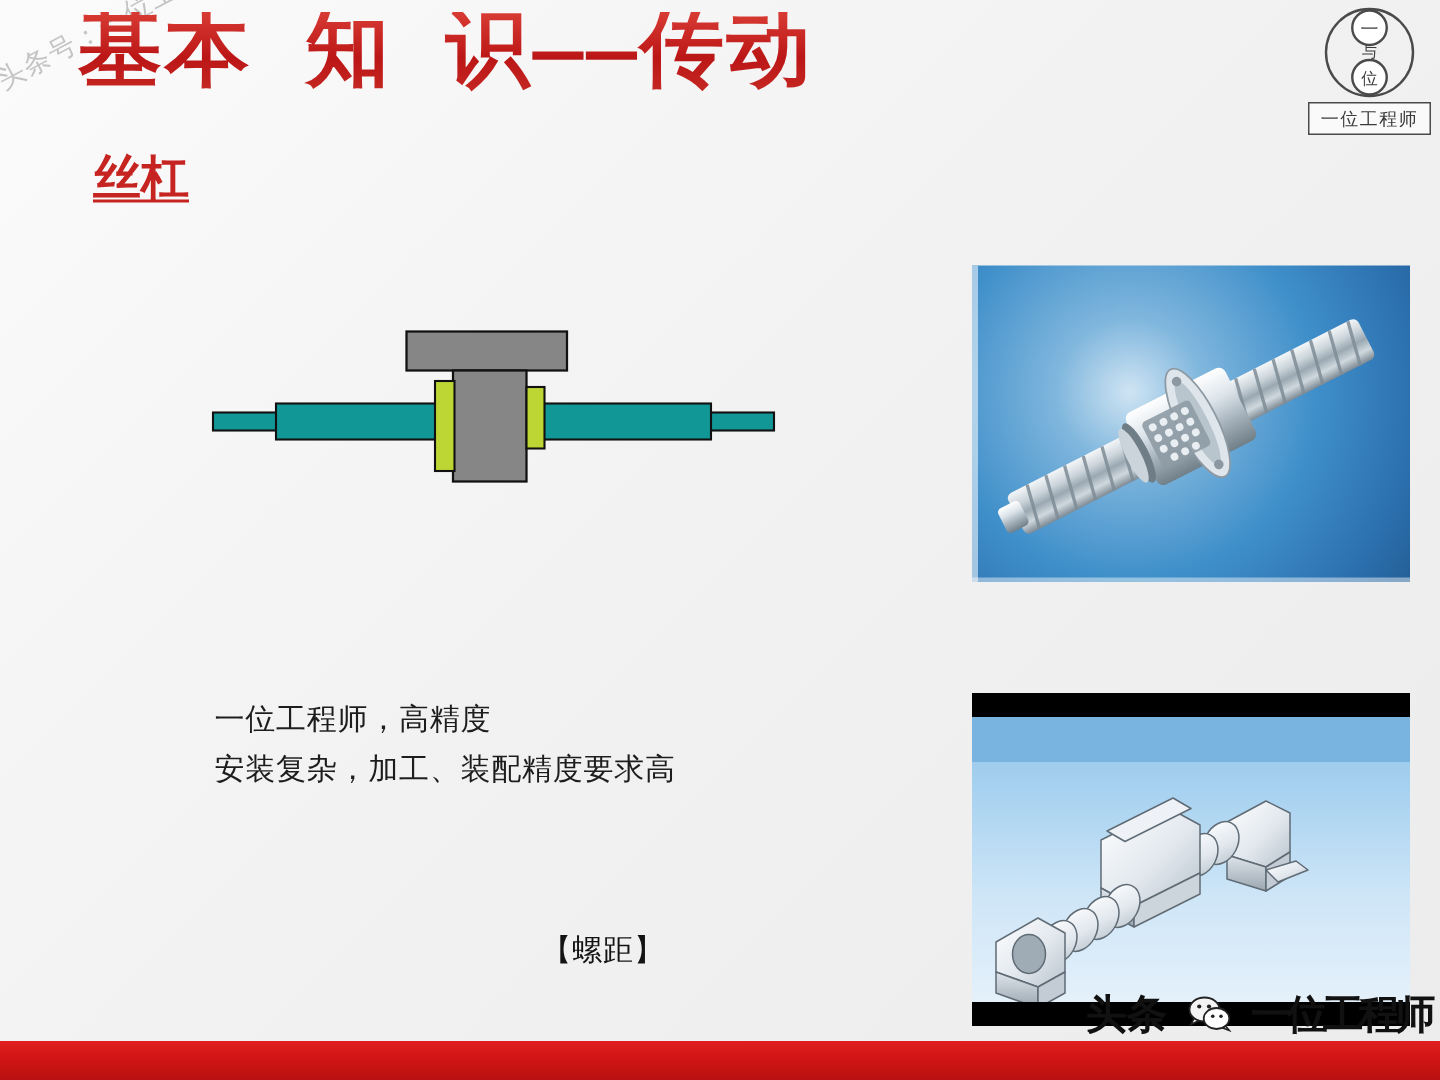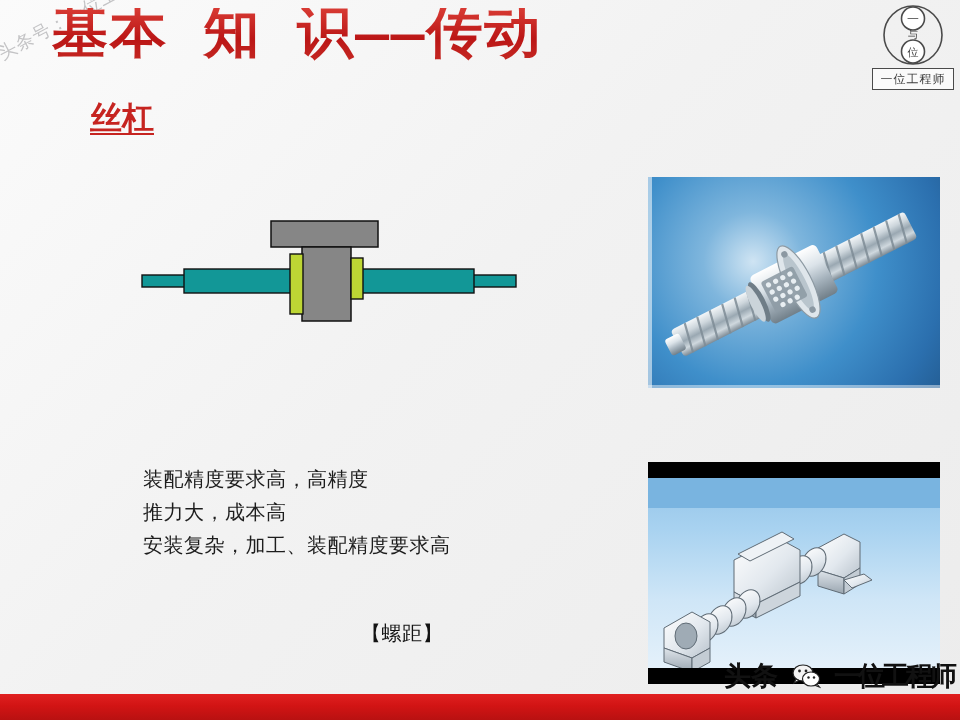--- a/index.html
+++ b/index.html
@@ -36,21 +36,20 @@
     font-family:Liberation Mono, monospace;
   }
   .subtitle{
     position:absolute;left:62px;top:98px;
     font-size:32px;line-height:40px;font-weight:bold;
     color:#c62420;
     text-decoration:underline;text-underline-offset:4px;
     text-decoration-thickness:2px;
     white-space:nowrap;
     font-family:"DejaVu Sans","Liberation Sans",sans-serif;
-    margin-left:28px;
   }
 
   
   .logo{position:absolute;left:872px;top:4px;width:82px;height:92px;}
   .logo svg{display:block;}
   .logo-box{
     position:absolute;left:0;top:64px;width:82px;height:22px;
     border:1.5px solid #4a4a4a;box-sizing:border-box;
     display:flex;align-items:center;justify-content:center;
     font-size:12px;color:#3b3b3b;letter-spacing:1px;
@@ -147,22 +146,21 @@
       <rect x="131" y="3" width="107" height="26" fill="#868686" stroke="#111" stroke-width="1.5"></rect>
 
       <rect x="162" y="29" width="49" height="74" fill="#868686" stroke="#111" stroke-width="1.5"></rect>
 
       <rect x="150" y="36" width="13" height="60" fill="#bdd634" stroke="#111" stroke-width="1.4"></rect>
       <rect x="211" y="40" width="12" height="41" fill="#bdd634" stroke="#111" stroke-width="1.4"></rect>
     </svg>
   </div>
 
   <div class="body-text">
-    <div>装配精度要求高，高精度</div>
-    <div>推力大，成本高</div>
+    <div>一位工程师，高精度</div>
     <div>安装复杂，加工、装配精度要求高</div>
   </div>
 
   <div class="bracket-text">
     <div>【螺距】</div>
   </div>
 
   <div class="photo1">
     <svg width="292" height="211" viewBox="0 0 292 211">
       <defs>

